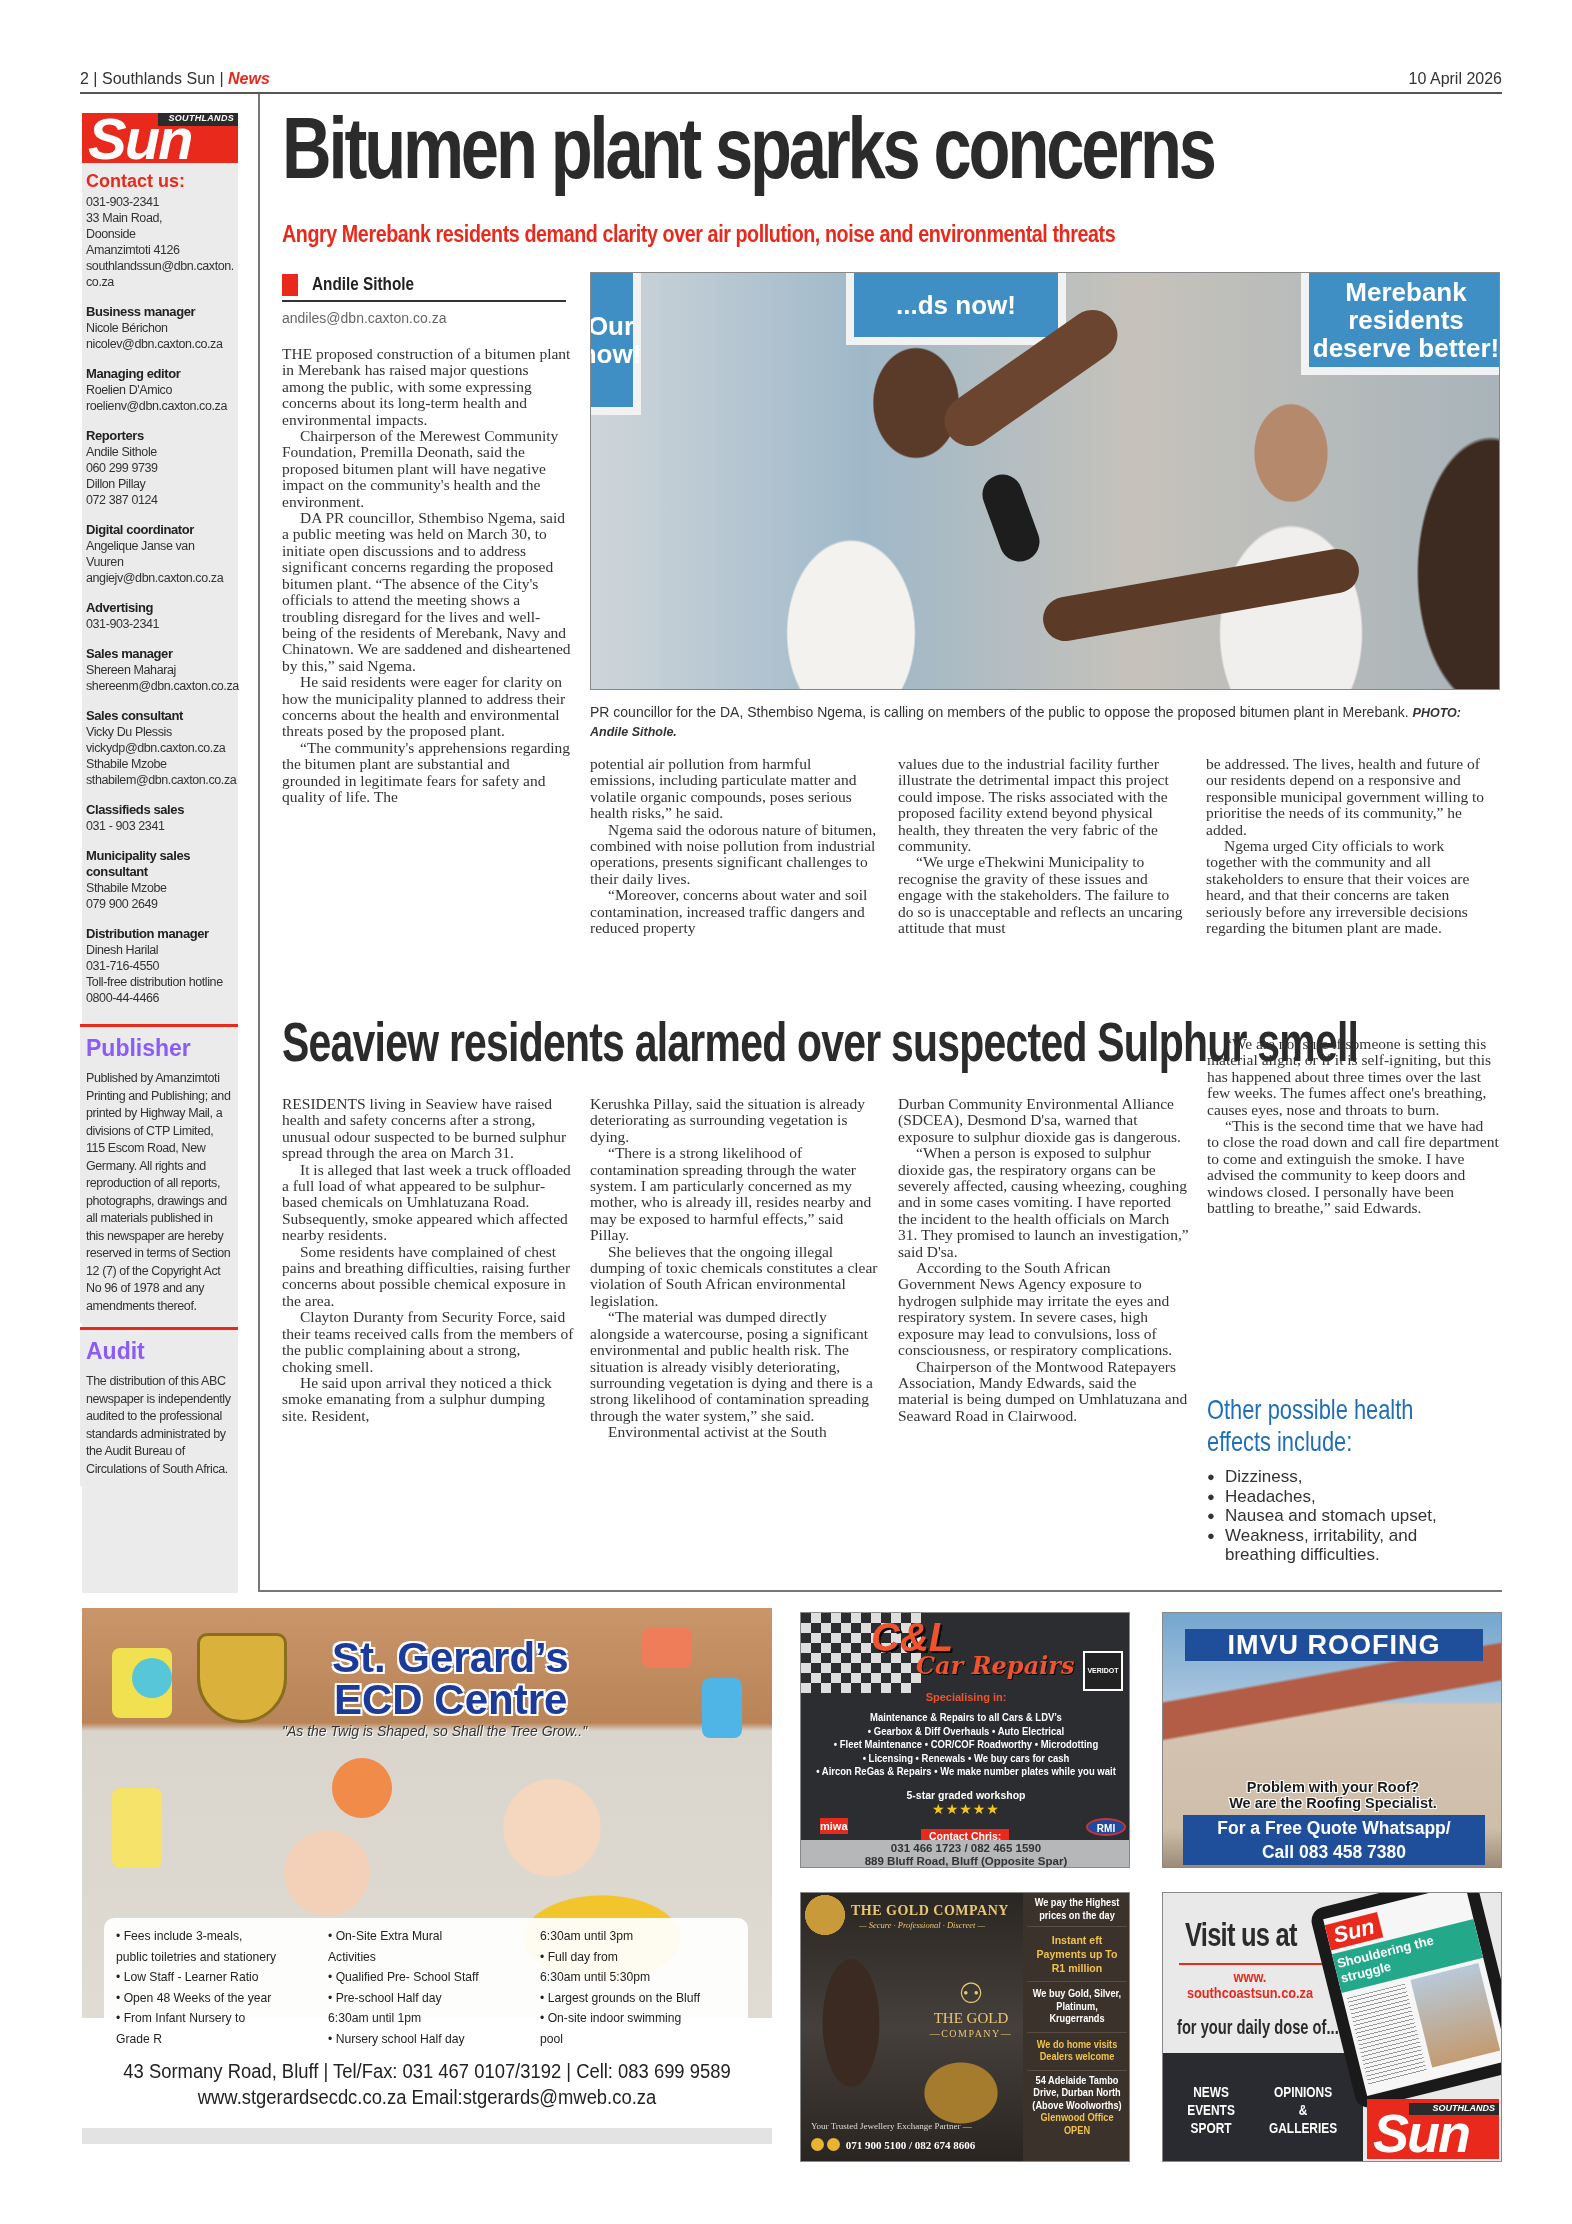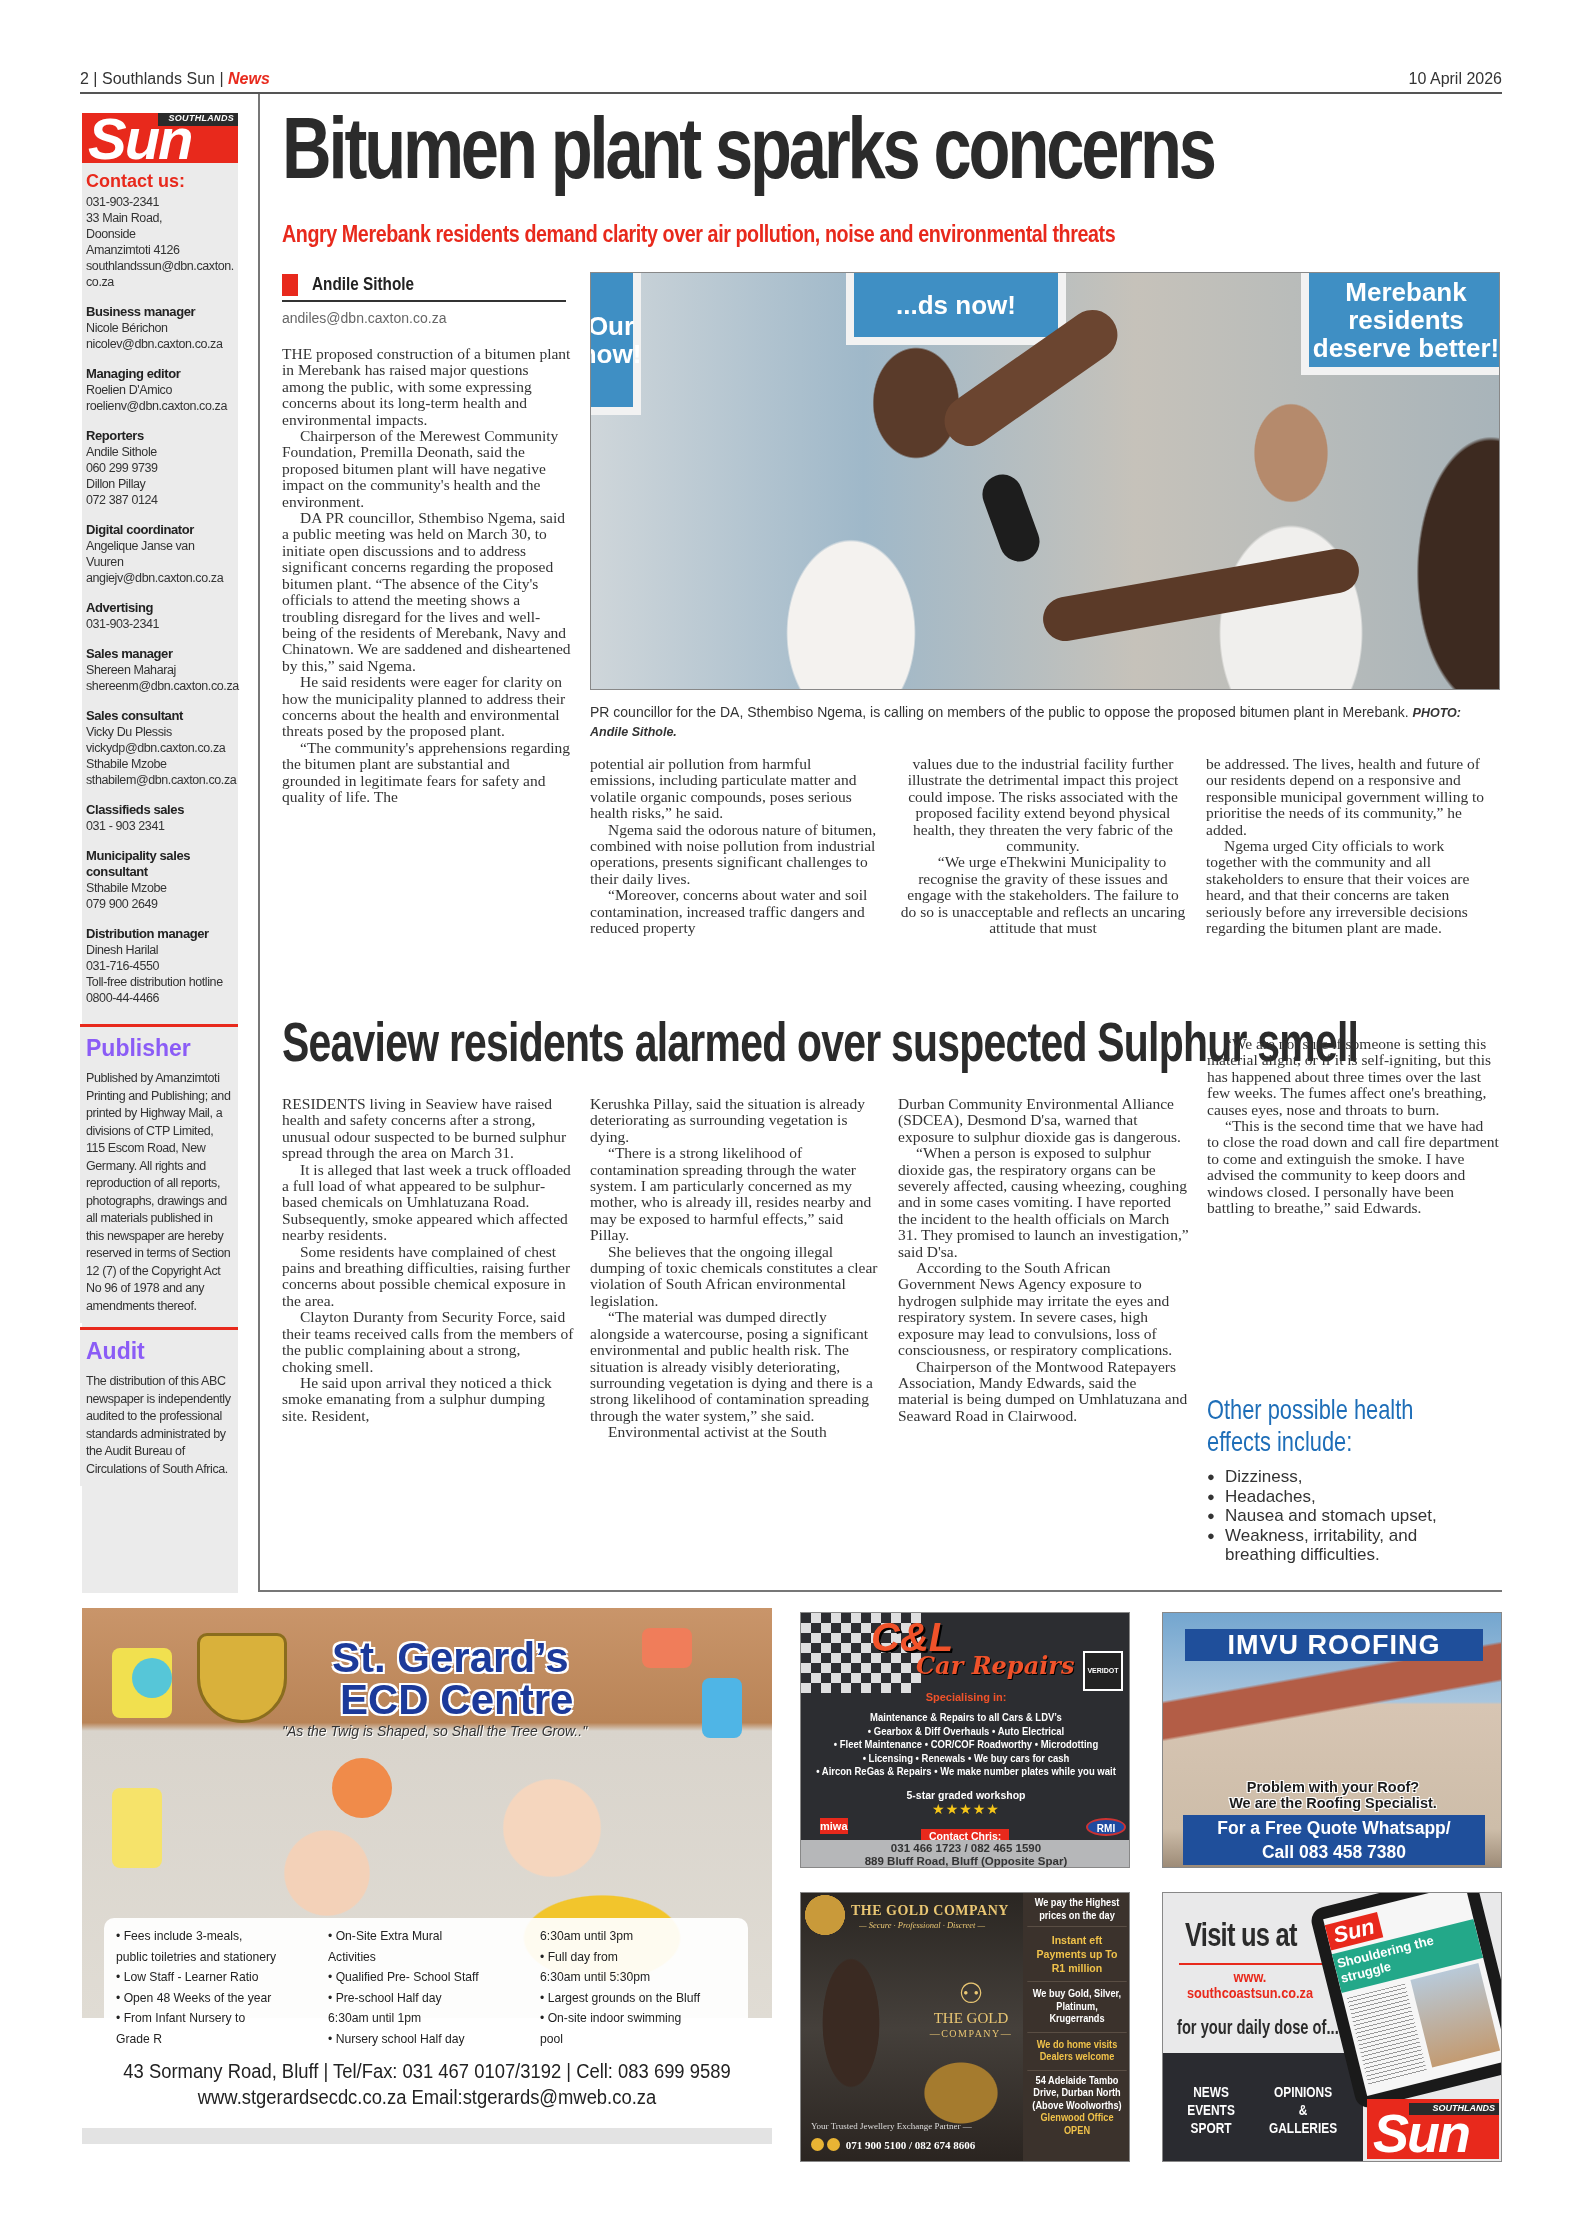--- a/index.html
+++ b/index.html
@@ -72,21 +72,21 @@
     background:
       radial-gradient(circle 70px at 245px 265px, #f3d1b8 0%, #f3d1b8 60%, transparent 62%),
       radial-gradient(circle 80px at 470px 220px, #f5d6be 0%, #f5d6be 60%, transparent 62%),
       radial-gradient(ellipse 110px 60px at 520px 330px, #f2c52c 0%, #f2c52c 70%, transparent 72%),
       linear-gradient(180deg, #c9956a 0%, #b98457 28%, #d9d4cc 30%, #e0dcd4 100%);
   }
   .ad-stg .tile { position: absolute; border-radius: 8px; }
   .ad-stg .crest { position: absolute; left: 115px; top: 25px; width: 90px; height: 90px; background: #d9b13b; border: 3px solid #8a6d1e; border-radius: 10px 10px 45px 45px; }
   .ad-stg .title1, .ad-stg .title2 { position: absolute; left: 250px; font-weight: bold; font-size: 42px; color: #1c3a9a; line-height: 44px; text-shadow: 2px 2px 0 #fff, -2px -2px 0 #fff, 2px -2px 0 #fff, -2px 2px 0 #fff; white-space: nowrap; }
   .ad-stg .title1 { top: 28px; }
-  .ad-stg .title2 { top: 70px; left: 258px; text-align: right; }
+  .ad-stg .title2 { top: 70px; left: 252px; text-align: right; }
   .ad-stg .motto { position: absolute; left: 200px; top: 115px; font-style: italic; font-size: 14px; color: #333; text-shadow: 1px 1px 0 #fff; white-space: nowrap; }
   .ad-stg .feat { position: absolute; left: 22px; top: 310px; width: 644px; height: 128px; background: rgba(255,255,255,0.93); border-radius: 10px; padding: 8px 12px; display: flex; gap: 16px; }
   .ad-stg .feat .fc { flex: 1; font-size: 13.5px; line-height: 20.5px; color: #222; transform: scaleX(0.9); transform-origin: left top; white-space: nowrap; }
   .ad-stg .addr { position: absolute; left: 0; top: 450px; width: 690px; text-align: center; font-size: 20px; color: #222; line-height: 26px; transform: scaleX(0.92); }
   .ad-stg .foot { position: absolute; left: 0; top: 520px; width: 690px; height: 16px; background: #e3e3e3; }
 
   .ad-cl { left: 800px; top: 1612px; width: 330px; height: 256px; background: #2c2d31; border: 1px solid #888; }
   .ad-cl .chk { position: absolute; left: 0; top: 0; width: 120px; height: 80px;
     background-image: linear-gradient(45deg, #fff 25%, transparent 25%, transparent 75%, #fff 75%), linear-gradient(45deg, #fff 25%, transparent 25%, transparent 75%, #fff 75%);
     background-size: 20px 20px; background-position: 0 0, 10px 10px; opacity: 0.85; }
@@ -270,21 +270,21 @@
 <div class="caption">
   <span>PR councillor for the DA, Sthembiso Ngema, is calling on members of the public to oppose the proposed bitumen plant in Merebank.</span>
   <span class="credit">PHOTO: Andile Sithole.</span>
 </div>
 
 <div class="col" style="left:590px; top:756px; width:290px;">
   <p class="first">potential air pollution from harmful emissions, including particulate matter and volatile organic compounds, poses serious health risks,” he said.</p>
   <p>Ngema said the odorous nature of bitumen, combined with noise pollution from industrial operations, presents significant challenges to their daily lives.</p>
   <p>“Moreover, concerns about water and soil contamination, increased traffic dangers and reduced property</p>
 </div>
-<div class="col" style="left:898px; top:756px; width:290px;text-align:center;">
+<div class="col" style="left:898px; top:756px; width:290px;">
   <p class="first">values due to the industrial facility further illustrate the detrimental impact this project could impose. The risks associated with the proposed facility extend beyond physical health, they threaten the very fabric of the community.</p>
   <p>“We urge eThekwini Municipality to recognise the gravity of these issues and engage with the stakeholders. The failure to do so is unacceptable and reflects an uncaring attitude that must</p>
 </div>
 <div class="col" style="left:1206px; top:756px; width:290px;">
   <p class="first">be addressed. The lives, health and future of our residents depend on a responsive and responsible municipal government willing to prioritise the needs of its community,” he added.</p>
   <p>Ngema urged City officials to work together with the community and all stakeholders to ensure that their voices are heard, and that their concerns are taken seriously before any irreversible decisions regarding the bitumen plant are made.</p>
 </div>
 
 <h1 class="headline2">Seaview residents alarmed over suspected Sulphur smell</h1>
 

